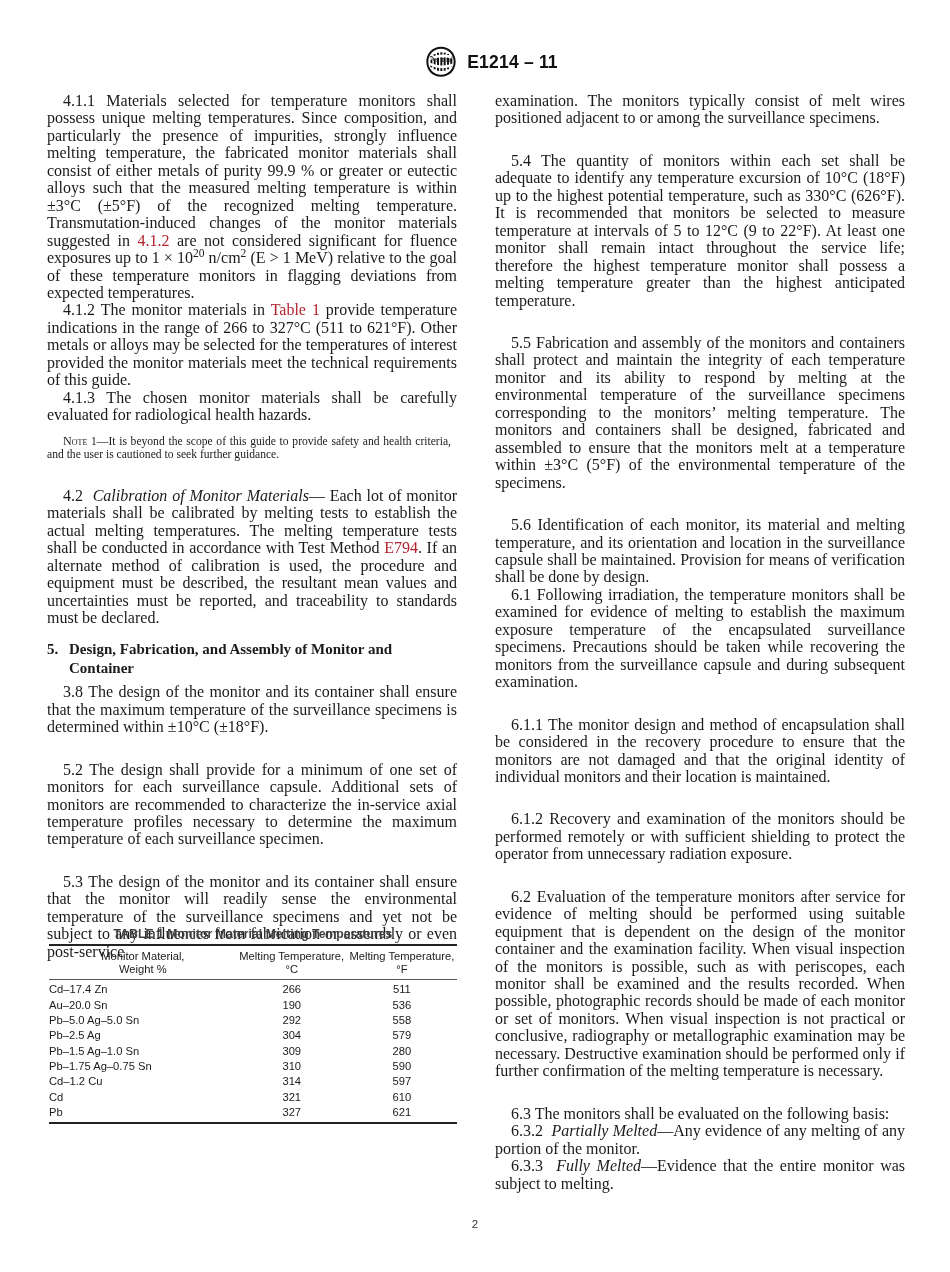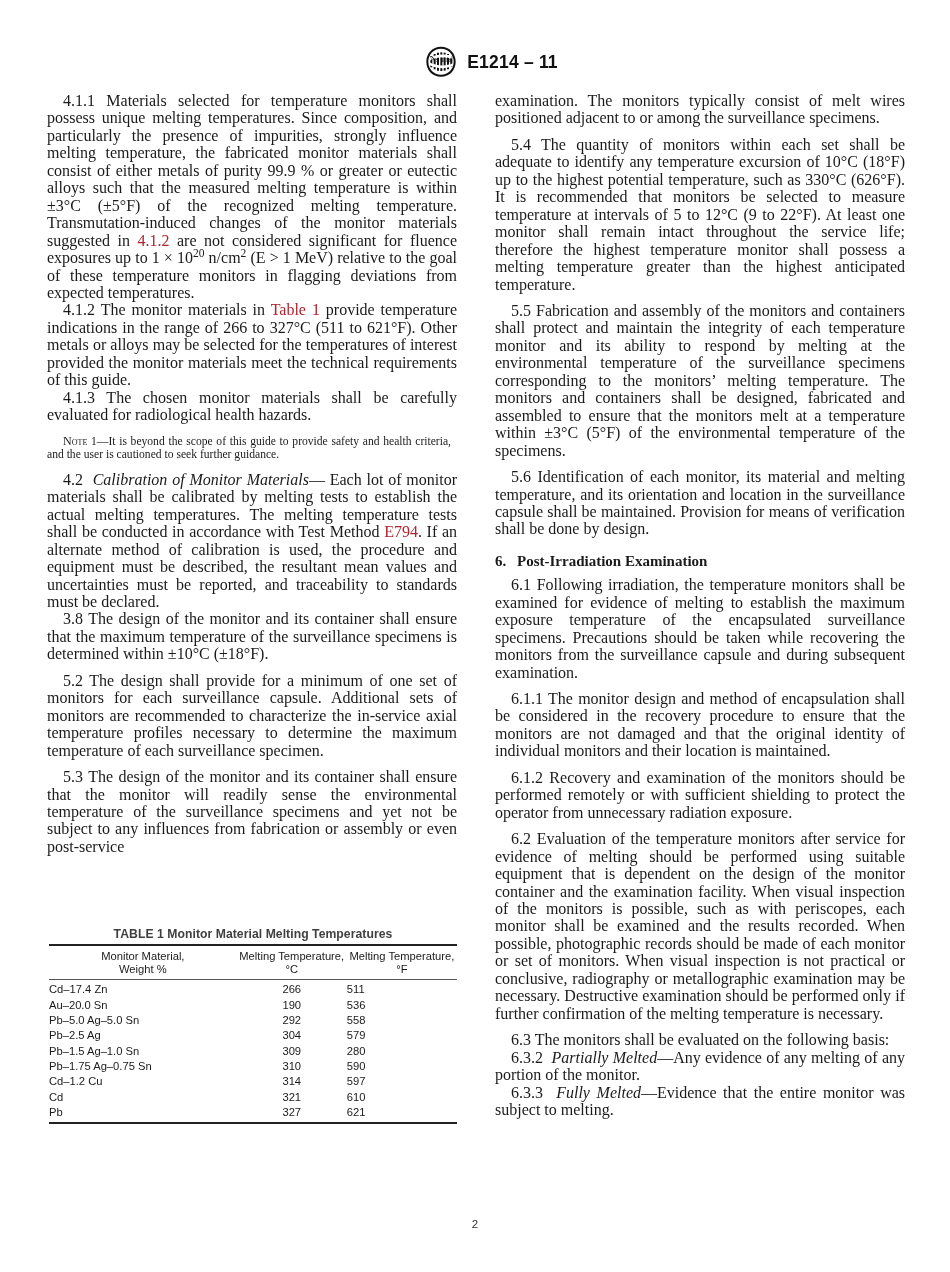--- a/index.html
+++ b/index.html
@@ -63,21 +63,21 @@
     line-height: 17.45px;
     text-align: justify;
     text-justify: inter-word;
     text-indent: 16px;
     hyphens: manual;
   }
   p.body.cont {
     text-indent: 0;
   }
   p.gap {
-    margin-top: 9px;
+    margin-top: 25px;
   }
   .clause-num {
     white-space: nowrap;
   }
   .ital {
     font-style: italic;
   }
   .xref {
     color: #b0232f;
   }
@@ -161,21 +161,21 @@
   }
   table.mt tfoot td {
     border-top: 2.1px solid #222;
     height: 0;
     padding: 0;
     line-height: 0;
     font-size: 0;
   }
   td.c-mat { width: 46%; text-align: left; padding-left: 2px; }
   td.c-c   { width: 27%; text-align: center; }
-  td.c-f   { width: 27%; }
+  td.c-f   { width: 27%; text-align: center; }
   th.c-mat { width: 46%; }
   th.c-c   { width: 27%; }
   th.c-f   { width: 27%; }
 
   
   .page-number {
     position: absolute;
     left: 0;
     top: 1218px;
     width: 950px;
@@ -225,20 +225,21 @@
       <p class="body"><span class="clause-num">4.1.1</span><span>  Materials selected for temperature monitors shall possess unique melting temperatures. Since composition, and particularly the presence of impurities, strongly influence melting temperature, the fabricated monitor materials shall consist of either metals of purity 99.9 % or greater or eutectic alloys such that the measured melting temperature is within ±3°C (±5°F) of the recognized melting temperature. Transmutation-induced changes of the monitor materials suggested in </span><span class="xref">4.1.2</span><span> are not considered significant for fluence exposures up to 1 × 10</span><sup class="sup">20</sup><span> n/cm</span><sup class="sup">2</sup><span> (E &gt; 1 MeV) relative to the goal of these temperature monitors in flagging deviations from expected temperatures.</span></p>
 
       <p class="body"><span class="clause-num">4.1.2</span><span>  The monitor materials in </span><span class="xref">Table 1</span><span> provide temperature indications in the range of 266 to 327°C (511 to 621°F). Other metals or alloys may be selected for the temperatures of interest provided the monitor materials meet the technical requirements of this guide.</span></p>
 
       <p class="body"><span class="clause-num">4.1.3</span><span>  The chosen monitor materials shall be carefully evaluated for radiological health hazards.</span></p>
 
       <p class="note"><span class="note-label">Note</span><span> 1—It is beyond the scope of this guide to provide safety and health criteria, and the user is cautioned to seek further guidance.</span></p>
 
       <p class="body gap"><span class="clause-num">4.2</span>&nbsp; <span class="ital">Calibration of Monitor Materials</span><span>— Each lot of monitor materials shall be calibrated by melting tests to establish the actual melting temperatures. The melting temperature tests shall be conducted in accordance with Test Method </span><span class="xref">E794</span><span>. If an alternate method of calibration is used, the procedure and equipment must be described, the resultant mean values and uncertainties must be reported, and traceability to standards must be declared.</span></p>
 
+      <h2 class="section"><span class="sn">5.</span><span>Design, Fabrication, and Assembly of Monitor and Container</span></h2>
 
       <p class="body"><span class="clause-num">3.8</span><span>  The design of the monitor and its container shall ensure that the maximum temperature of the surveillance specimens is determined within ±10°C (±18°F).</span></p>
 
       <p class="body gap"><span class="clause-num">5.2</span><span>  The design shall provide for a minimum of one set of monitors for each surveillance capsule. Additional sets of monitors are recommended to characterize the in-service axial temperature profiles necessary to determine the maximum temperature of each surveillance specimen.</span></p>
 
       <p class="body gap"><span class="clause-num">5.3</span><span>  The design of the monitor and its container shall ensure that the monitor will readily sense the environmental temperature of the surveillance specimens and yet not be subject to any influences from fabrication or assembly or even post-service</span></p>
 
       <div class="table-wrap">
         <div class="table-title">TABLE 1 Monitor Material Melting Temperatures</div>
         <table class="mt">
@@ -318,21 +319,20 @@
     <div class="col">
 
       <p class="body cont">examination. The monitors typically consist of melt wires positioned adjacent to or among the surveillance specimens.</p>
 
       <p class="body gap"><span class="clause-num">5.4</span><span> The quantity of monitors within each set shall be adequate to identify any temperature excursion of 10°C (18°F) up to the highest potential temperature, such as 330°C (626°F). It is recommended that monitors be selected to measure temperature at intervals of 5 to 12°C (9 to 22°F). At least one monitor shall remain intact throughout the service life; therefore the highest temperature monitor shall possess a melting temperature greater than the highest anticipated temperature.</span></p>
 
       <p class="body gap"><span class="clause-num">5.5</span><span>  Fabrication and assembly of the monitors and containers shall protect and maintain the integrity of each temperature monitor and its ability to respond by melting at the environmental temperature of the surveillance specimens corresponding to the monitors’ melting temperature. The monitors and containers shall be designed, fabricated and assembled to ensure that the monitors melt at a temperature within ±3°C (5°F) of the environmental temperature of the specimens.</span></p>
 
       <p class="body gap"><span class="clause-num">5.6</span><span>  Identification of each monitor, its material and melting temperature, and its orientation and location in the surveillance capsule shall be maintained. Provision for means of verification shall be done by design.</span></p>
 
-      <h2 class="section"><span class="sn">6.</span><span>Post-Irradiation Examination</span></h2>
 
       <p class="body"><span class="clause-num">6.1</span><span>  Following irradiation, the temperature monitors shall be examined for evidence of melting to establish the maximum exposure temperature of the encapsulated surveillance specimens. Precautions should be taken while recovering the monitors from the surveillance capsule and during subsequent examination.</span></p>
 
       <p class="body gap"><span class="clause-num">6.1.1</span><span>  The monitor design and method of encapsulation shall be considered in the recovery procedure to ensure that the monitors are not damaged and that the original identity of individual monitors and their location is maintained.</span></p>
 
       <p class="body gap"><span class="clause-num">6.1.2</span><span>  Recovery and examination of the monitors should be performed remotely or with sufficient shielding to protect the operator from unnecessary radiation exposure.</span></p>
 
       <p class="body gap"><span class="clause-num">6.2</span><span>  Evaluation of the temperature monitors after service for evidence of melting should be performed using suitable equipment that is dependent on the design of the monitor container and the examination facility. When visual inspection of the monitors is possible, such as with periscopes, each monitor shall be examined and the results recorded. When possible, photographic records should be made of each monitor or set of monitors. When visual inspection is not practical or conclusive, radiography or metallographic examination may be necessary. Destructive examination should be performed only if further confirmation of the melting temperature is necessary.</span></p>
 
       <p class="body gap"><span class="clause-num">6.3</span><span>  The monitors shall be evaluated on the following basis:</span></p>

